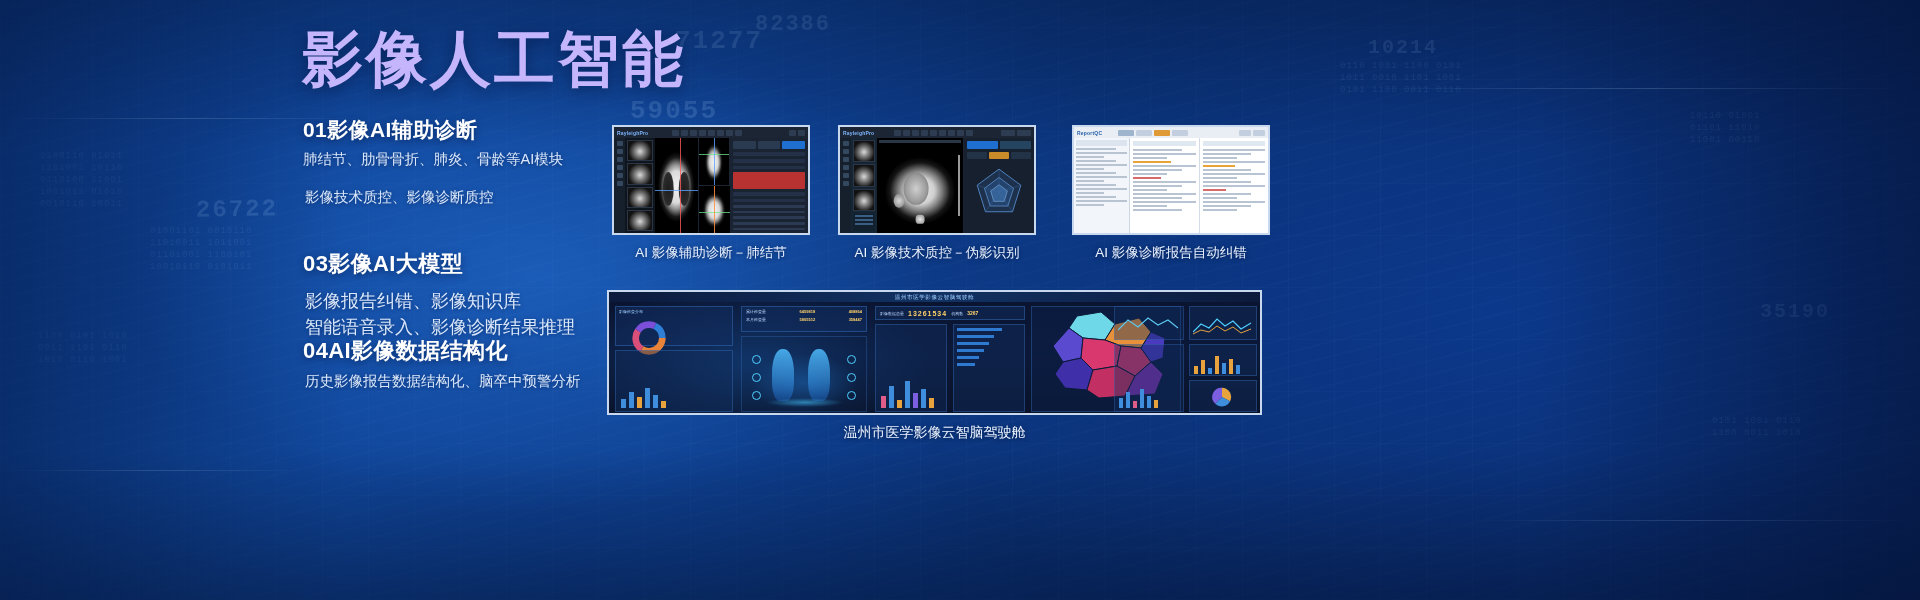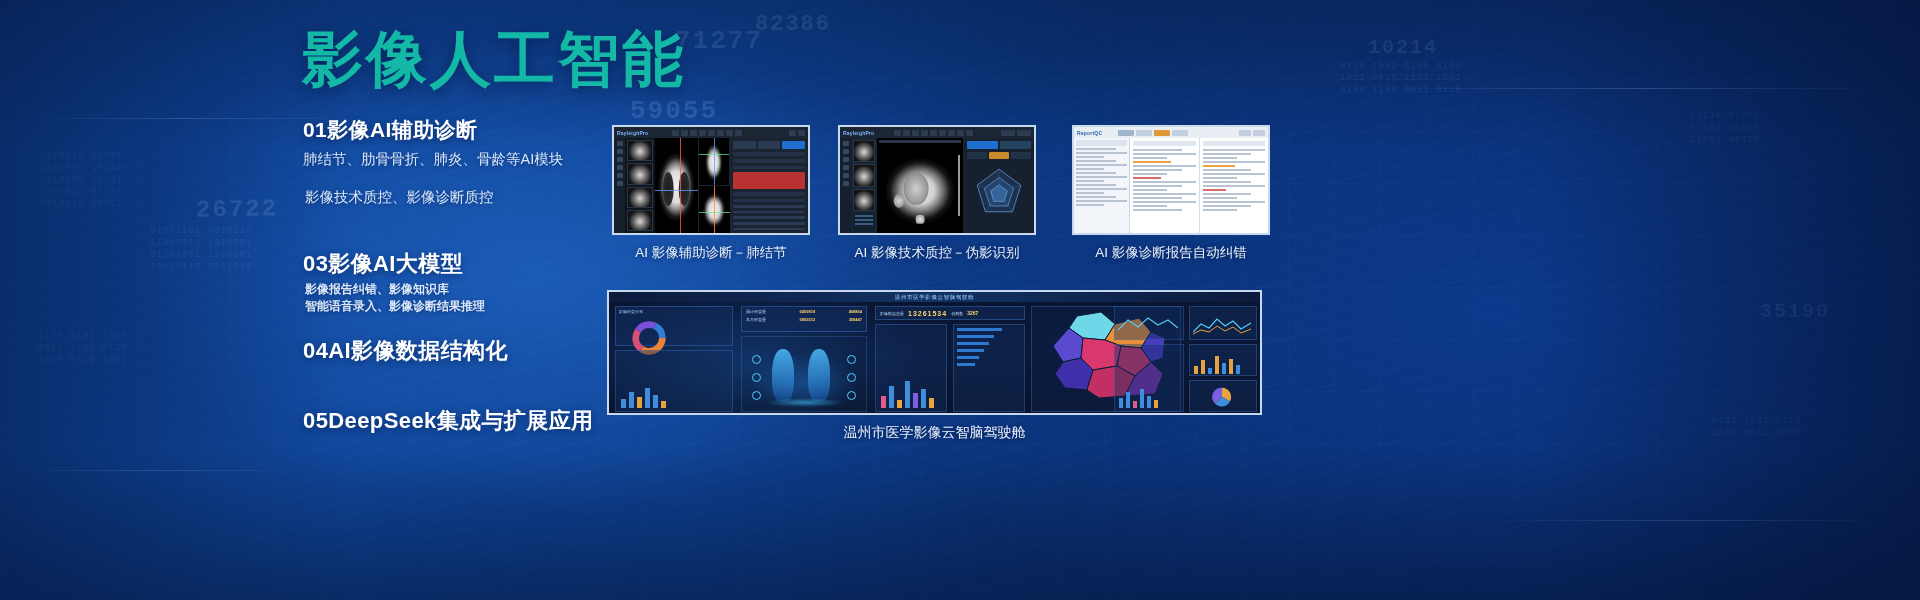--- a/index.html
+++ b/index.html
@@ -57,21 +57,21 @@
     user-select:none;
   }
   .hline {
     position:absolute; height:1px;
     background:linear-gradient(90deg, rgba(150,205,255,0), rgba(170,215,255,.30), rgba(150,205,255,0));
   }
 
   
   #left { position:absolute; left:302px; top:28px; width:400px; }
   #headline {
-    font-size:61px; font-weight:800; color:#14b8a6;
+    font-size:61px; font-weight:800; color:#c4b5fd;
     letter-spacing:3px; line-height:1.02;
     text-shadow:0 3px 14px rgba(0,18,60,.55);
     white-space:nowrap;
   }
   .feat { margin-top:0; }
   .feat-title {
     color:#ffffff; font-weight:800; letter-spacing:.4px;
     text-shadow:0 2px 7px rgba(0,16,55,.5);
     white-space:nowrap;
   }
@@ -192,32 +192,34 @@
 </div>
 
 <div class="feat" style="position:absolute; left:303px; top:182px;">
   <div class="feat-sub" style="font-size:14.5px; margin-top:6px; margin-left:2px;">
     <div>影像技术质控、影像诊断质控</div>
   </div>
 </div>
 
 <div class="feat" style="position:absolute; left:303px; top:249px;">
   <div class="feat-title" style="font-size:22px;">03影像AI大模型</div>
-  <div class="feat-sub" style="font-size:12px; margin-top:2px; margin-left:2px; line-height:1.42;font-weight:bold;">
+  <div class="feat-sub" style="font-size:18px; margin-top:10px; margin-left:2px; line-height:1.42;">
     <div>影像报告纠错、影像知识库</div>
     <div>智能语音录入、影像诊断结果推理</div>
   </div>
 </div>
 
 <div class="feat" style="position:absolute; left:303px; top:336px;">
   <div class="feat-title" style="font-size:22px;">04AI影像数据结构化</div>
+  <div class="feat-sub" style="font-size:14.5px; margin-top:6px; margin-left:2px;">
+    <div>历史影像报告数据结构化、脑卒中预警分析</div>
+  </div>
 </div>
 
 <div class="feat" style="position:absolute; left:303px; top:406px;">
-  <div class="feat-title" style="font-size:22px;">05DeepSeek集成与扩展应用</div>
 </div>
 
 <div class="shot" style="left:612px; top:125px; width:198px; height:110px;">
   <div class="win">
     <div class="wtop">
       <span class="logo">RayleighPro</span>
       <span class="tbtn" style="margin-left:22px;"></span>
       <span class="tbtn"></span>
       <span class="tbtn"></span>
       <span class="tbtn"></span>

